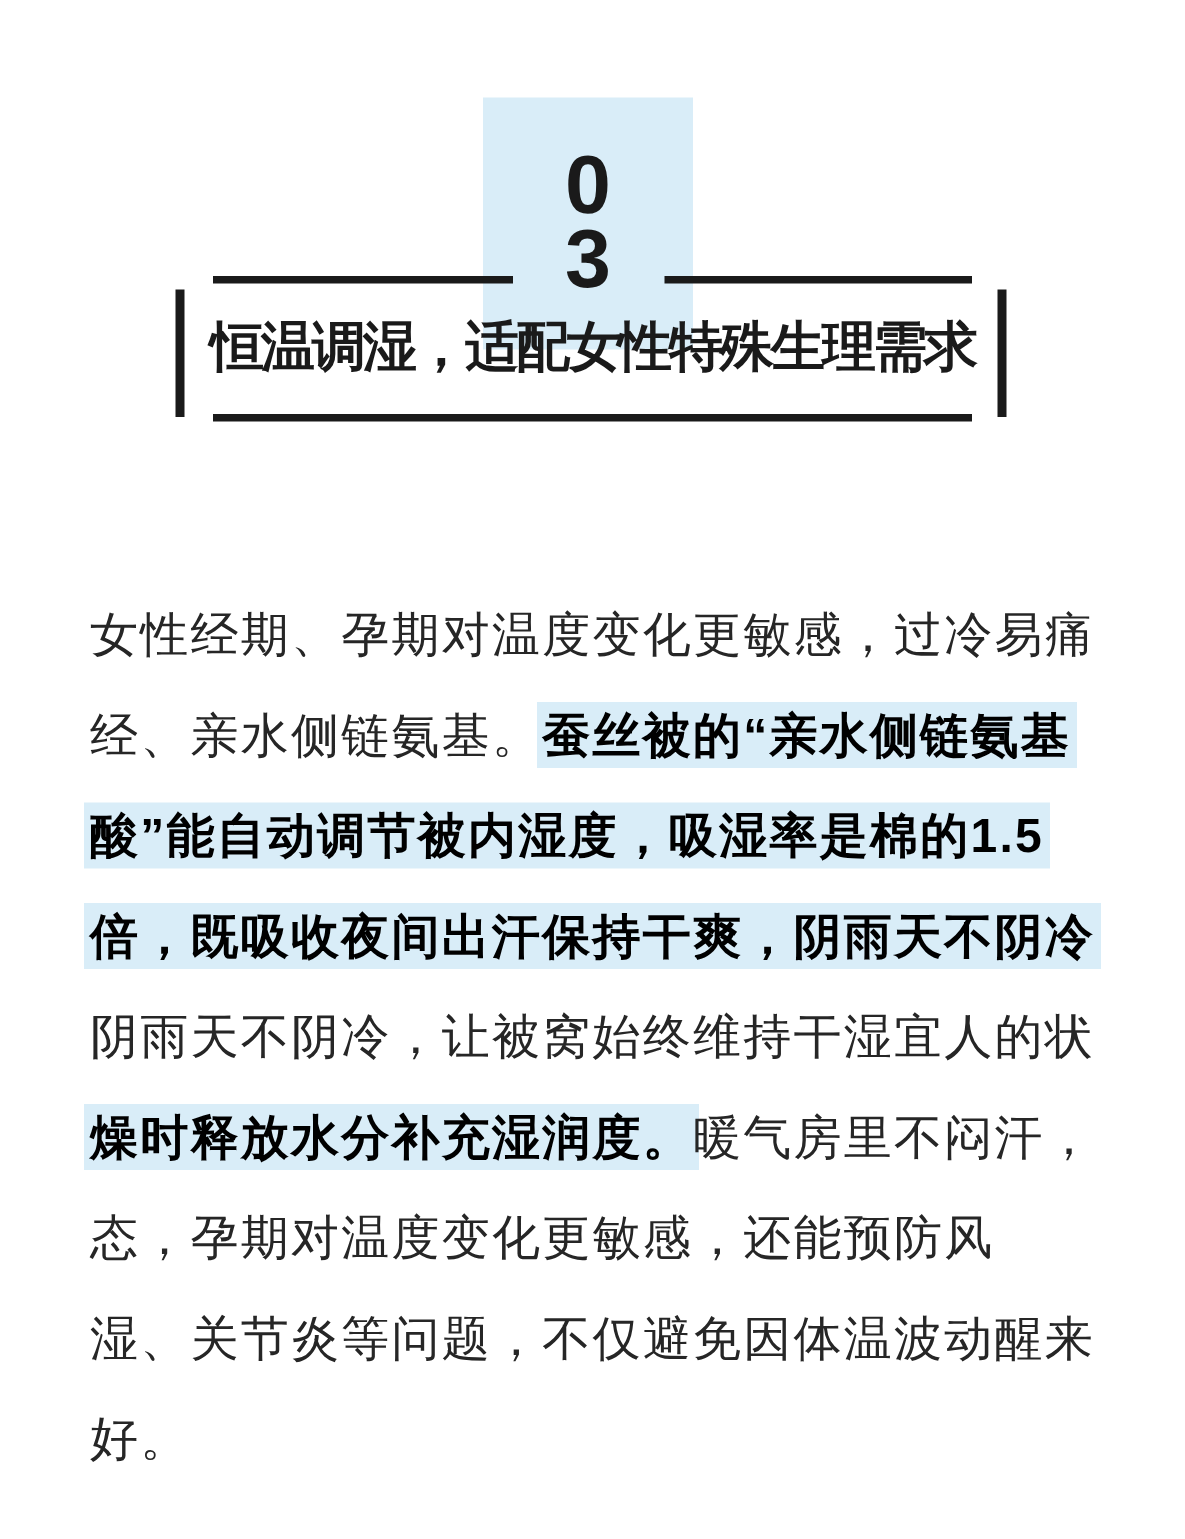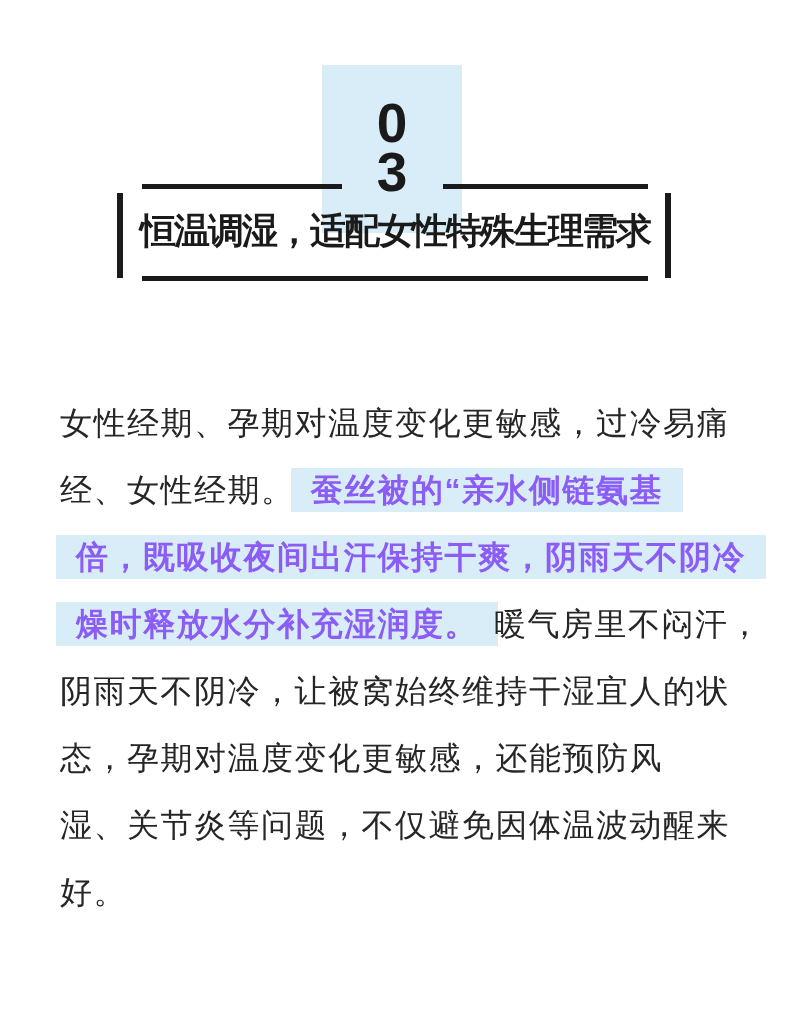--- a/index.html
+++ b/index.html
@@ -52,23 +52,23 @@
     letter-spacing:1.5px;
     color:var(--body-ink);
   }
   .body-line{
     height:67px;line-height:67px;
     white-space:nowrap;
   }
   .body-line .reg{font-weight:400;}
   .body-line .hl{
     font-weight:800;
-    color:#8b5cf6;
+    color:#000000;
     background:var(--accent);
-    padding:4px 20px;
+    padding:4px 4px;
     margin:0 -4px;
   }
 </style>
 </head>
 <body>
 
 <div class="page">
 
   <div class="badge-square"></div>
   <div class="badge-number">
@@ -79,22 +79,23 @@
   <div class="rule rule-top-left"></div>
   <div class="rule rule-top-right"></div>
   <div class="rule rule-bottom"></div>
   <div class="rule bar-left"></div>
   <div class="rule bar-right"></div>
 
   <div class="header-title">恒温调湿，适配女性特殊生理需求</div>
 
   <div class="article-body">
       <div class="body-line"><span class="reg">女性经期、孕期对温度变化更敏感，过冷易痛</span></div>
-      <div class="body-line"><span class="reg">经、女性经期。</span><span class="hl">蚕丝被的“亲水侧链氨基</span></div>
+      <div class="body-line"><span class="reg">经、亲水侧链氨基。</span><span class="hl">蚕丝被的“亲水侧链氨基</span></div>
+      <div class="body-line"><span class="hl">酸”能自动调节被内湿度，吸湿率是棉的1.5</span></div>
       <div class="body-line"><span class="hl">倍，既吸收夜间出汗保持干爽，阴雨天不阴冷</span></div>
+      <div class="body-line"><span class="reg">阴雨天不阴冷，让被窝始终维持干湿宜人的状</span></div>
       <div class="body-line"><span class="hl">燥时释放水分补充湿润度。</span><span class="reg">暖气房里不闷汗，</span></div>
-      <div class="body-line"><span class="reg">阴雨天不阴冷，让被窝始终维持干湿宜人的状</span></div>
       <div class="body-line"><span class="reg">态，孕期对温度变化更敏感，还能预防风</span></div>
       <div class="body-line"><span class="reg">湿、关节炎等问题，不仅避免因体温波动醒来</span></div>
       <div class="body-line"><span class="reg">好。</span></div>
     </div>
 
 </div>
 
 </body></html>

